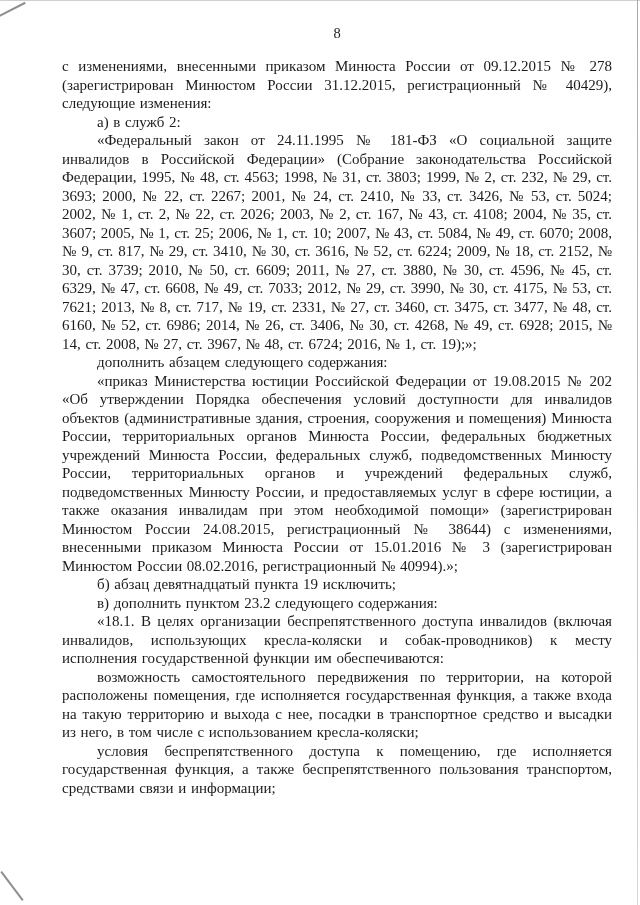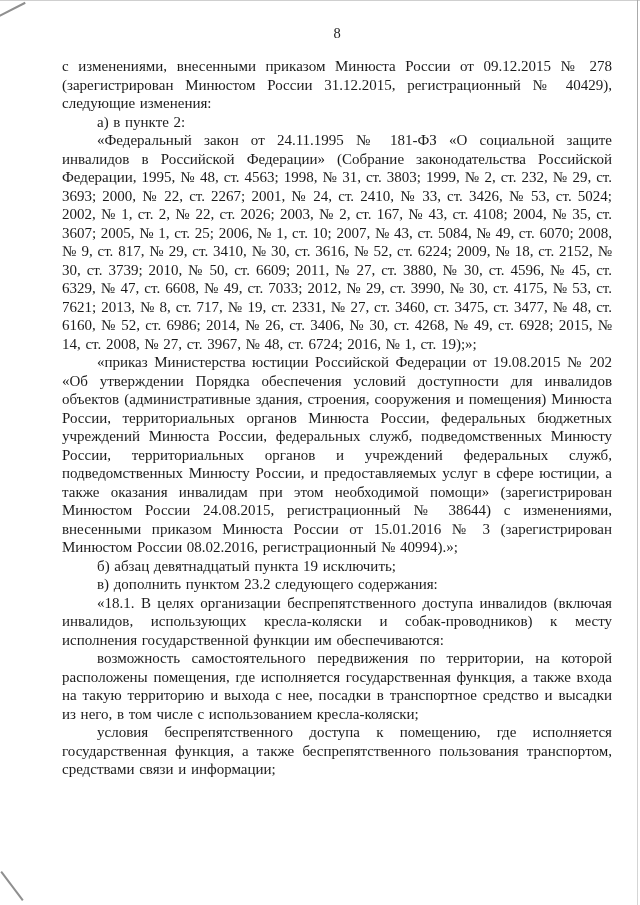--- a/index.html
+++ b/index.html
@@ -78,22 +78,23 @@
 
   <div class="edge-top"></div>
   <div class="edge-right"></div>
   <div class="diag-top-left"></div>
   <div class="diag-bottom-left"></div>
 
   <div class="page-number">8</div>
 
   <div class="content">
     <p class="no-indent">с изменениями, внесенными приказом Минюста России от 09.12.2015 № 278 (зарегистрирован Минюстом России 31.12.2015, регистрационный № 40429), следующие изменения:</p>
-    <p>а) в пункте 2:</p>
+    <p>а) в служб 2:</p>
     <p>«Федеральный закон от 24.11.1995 № 181-ФЗ «О социальной защите инвалидов в Российской Федерации» (Собрание законодательства Российской Федерации, 1995, № 48, ст. 4563; 1998, № 31, ст. 3803; 1999, № 2, ст. 232, № 29, ст. 3693; 2000, № 22, ст. 2267; 2001, № 24, ст. 2410, № 33, ст. 3426, № 53, ст. 5024; 2002, № 1, ст. 2, № 22, ст. 2026; 2003, № 2, ст. 167, № 43, ст. 4108; 2004, № 35, ст. 3607; 2005, № 1, ст. 25; 2006, № 1, ст. 10; 2007, № 43, ст. 5084, № 49, ст. 6070; 2008, № 9, ст. 817, № 29, ст. 3410, № 30, ст. 3616, № 52, ст. 6224; 2009, № 18, ст. 2152, № 30, ст. 3739; 2010, № 50, ст. 6609; 2011, № 27, ст. 3880, № 30, ст. 4596, № 45, ст. 6329, № 47, ст. 6608, № 49, ст. 7033; 2012, № 29, ст. 3990, № 30, ст. 4175, № 53, ст. 7621; 2013, № 8, ст. 717, № 19, ст. 2331, № 27, ст. 3460, ст. 3475, ст. 3477, № 48, ст. 6160, № 52, ст. 6986; 2014, № 26, ст. 3406, № 30, ст. 4268, № 49, ст. 6928; 2015, № 14, ст. 2008, № 27, ст. 3967, № 48, ст. 6724; 2016, № 1, ст. 19);»;</p>
+    <p>дополнить абзацем следующего содержания:</p>
     <p>«приказ Министерства юстиции Российской Федерации от 19.08.2015 № 202 «Об утверждении Порядка обеспечения условий доступности для инвалидов объектов (административные здания, строения, сооружения и помещения) Минюста России, территориальных органов Минюста России, федеральных бюджетных учреждений Минюста России, федеральных служб, подведомственных Минюсту России, территориальных органов и учреждений федеральных служб, подведомственных Минюсту России, и предоставляемых услуг в сфере юстиции, а также оказания инвалидам при этом необходимой помощи» (зарегистрирован Минюстом России 24.08.2015, регистрационный № 38644) с изменениями, внесенными приказом Минюста России от 15.01.2016 № 3 (зарегистрирован Минюстом России 08.02.2016, регистрационный № 40994).»;</p>
     <p>б) абзац девятнадцатый пункта 19 исключить;</p>
     <p>в) дополнить пунктом 23.2 следующего содержания:</p>
     <p>«18.1. В целях организации беспрепятственного доступа инвалидов (включая инвалидов, использующих кресла-коляски и собак-проводников) к месту исполнения государственной функции им обеспечиваются:</p>
     <p>возможность самостоятельного передвижения по территории, на которой расположены помещения, где исполняется государственная функция, а также входа на такую территорию и выхода с нее, посадки в транспортное средство и высадки из него, в том числе с использованием кресла-коляски;</p>
     <p>условия беспрепятственного доступа к помещению, где исполняется государственная функция, а также беспрепятственного пользования транспортом, средствами связи и информации;</p>
   </div>
 
 </div>
 

